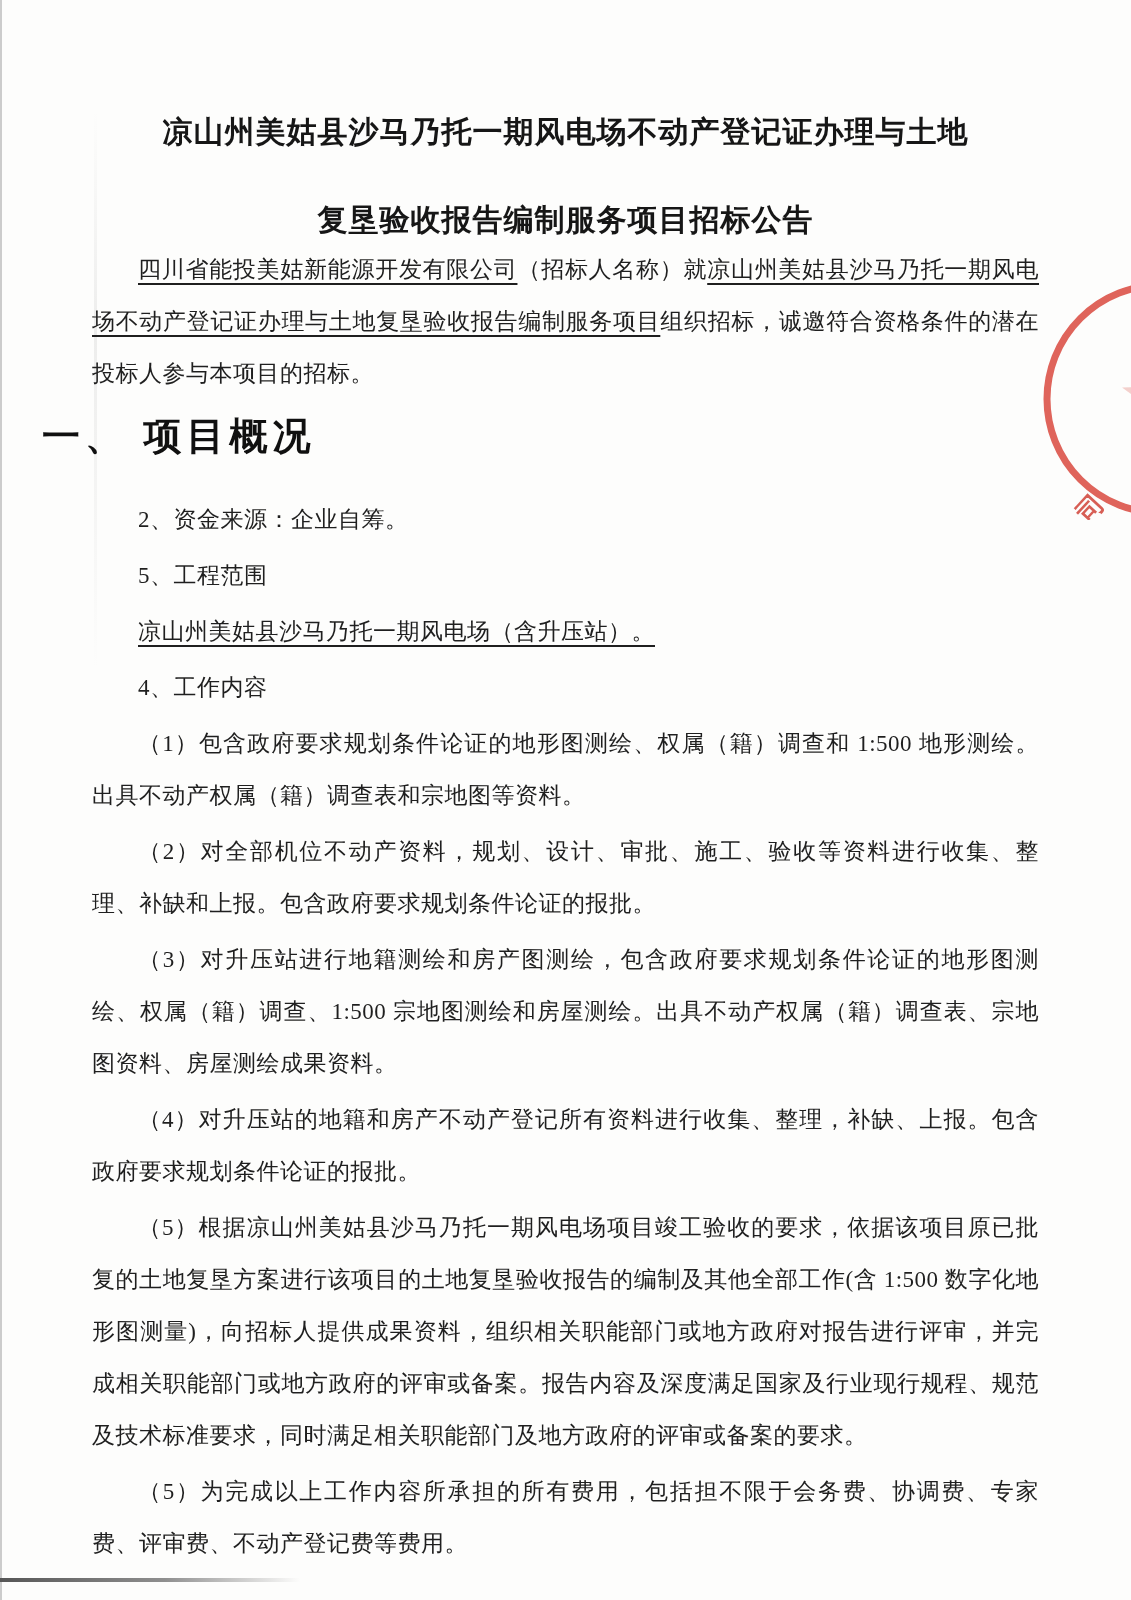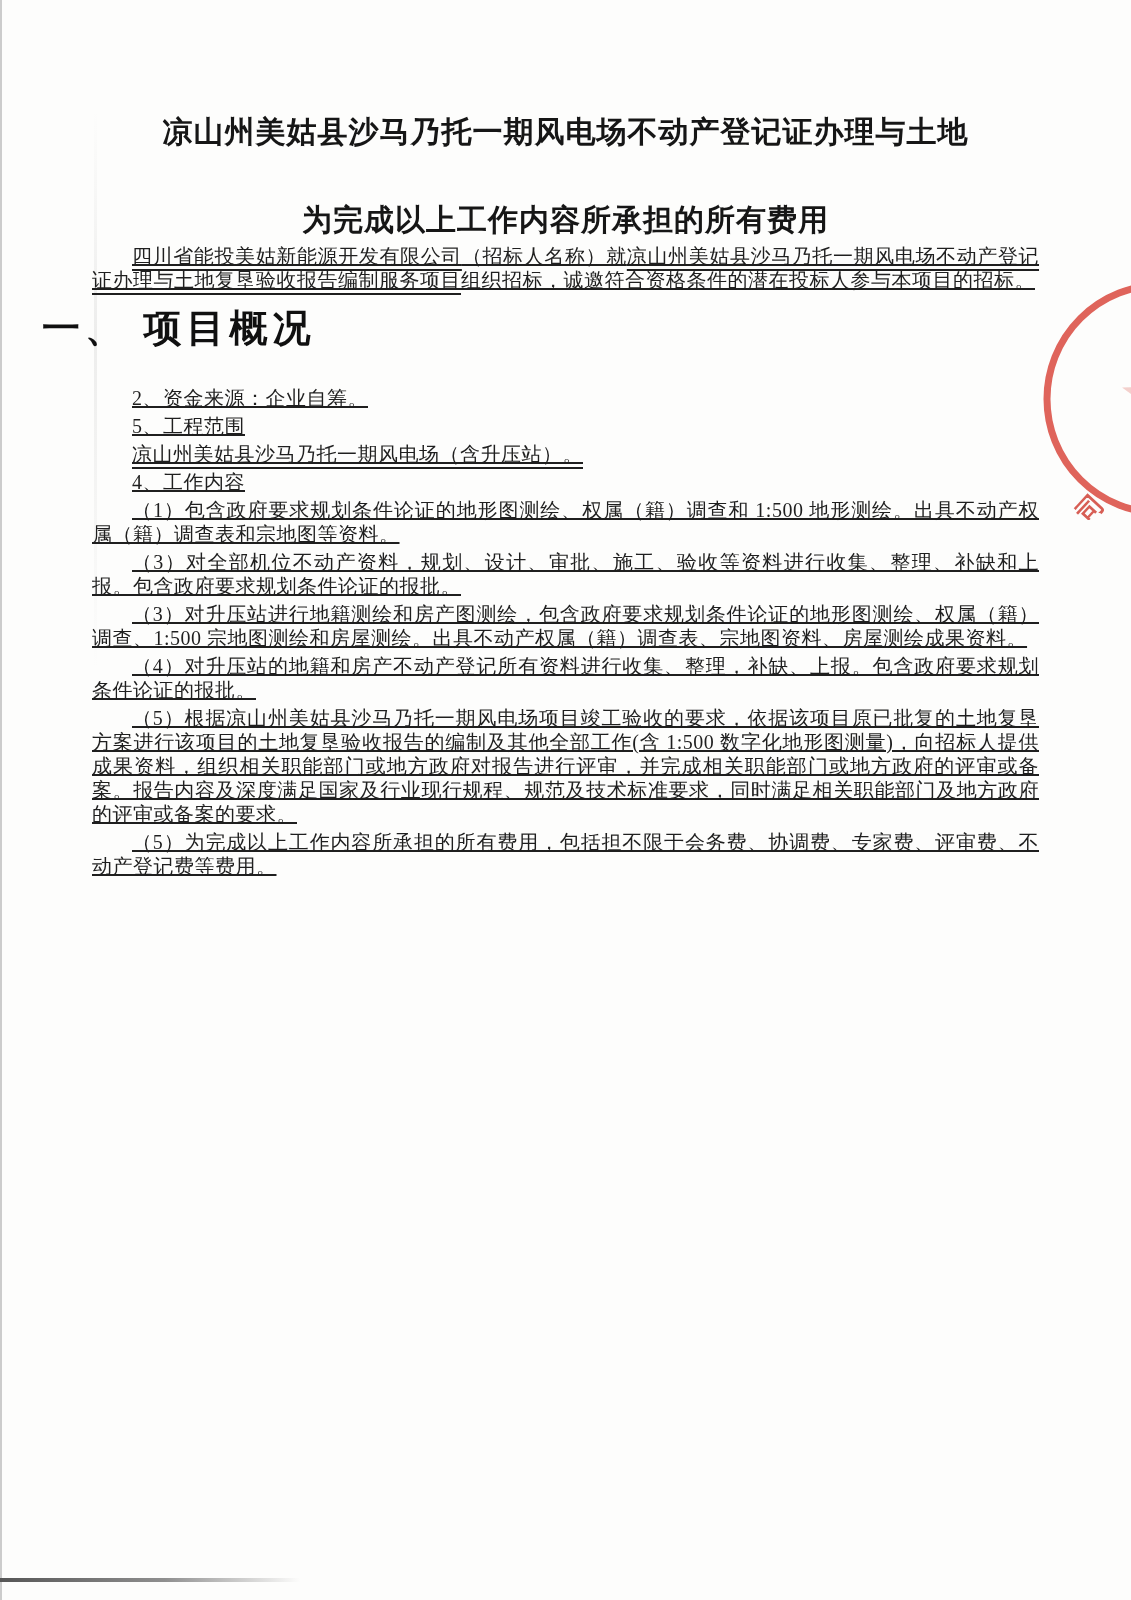--- a/index.html
+++ b/index.html
@@ -25,53 +25,53 @@
   .title-line{line-height:48px;}
   .title-line + .title-line{margin-top:40px;}
   .intro{margin-top:36px;}
   .section-heading{
     margin:10px 0 32px -50px;
     font-family:"Liberation Sans","DejaVu Sans",sans-serif;
     font-weight:900;font-size:38px;letter-spacing:5px;color:#101010;line-height:52px;
   }
   p.body-par{
     margin:0 0 4px 0;
-    font-size:20px;line-height:24px;letter-spacing:.5px;
-    text-align:justify;text-indent:2em;text-decoration:underline;
+    font-size:23px;line-height:52px;letter-spacing:.5px;
+    text-align:justify;text-indent:2em;
   }
   p.no-bottom{margin-bottom:0;}
   .u{text-decoration:underline;text-underline-offset:6px;text-decoration-thickness:1.5px;}
   
   .seal{position:absolute;left:1040px;top:278px;width:242px;height:242px;opacity:.92;}
 </style>
 </head>
 <body>
 
 <div class="page">
 
   <div class="edge-left"></div>
   <div class="smudge"></div>
 
   <div class="content">
 
     <div class="title">
       <div class="title-line">凉山州美姑县沙马乃托一期风电场不动产登记证办理与土地</div>
-      <div class="title-line">为完成以上工作内容所承担的所有费用</div>
+      <div class="title-line">复垦验收报告编制服务项目招标公告</div>
     </div>
 
     <p class="body-par intro"><span class="u">四川省能投美姑新能源开发有限公司</span><span>（招标人名称）就</span><span class="u">凉山州美姑县沙马乃托一期风电场不动产登记证办理与土地复垦验收报告编制服务项目</span><span>组织招标，诚邀符合资格条件的潜在投标人参与本项目的招标。</span></p>
 
     <div class="section-heading">一、 项目概况</div>
 
     <p class="body-par"><span>2、资金来源：企业自筹。</span></p>
     <p class="body-par"><span>5、工程范围</span></p>
     <p class="body-par"><span class="u">凉山州美姑县沙马乃托一期风电场（含升压站）。</span></p>
     <p class="body-par"><span>4、工作内容</span></p>
     <p class="body-par"><span>（1）包含政府要求规划条件论证的地形图测绘、权属（籍）调查和 1:500 地形测绘。出具不动产权属（籍）调查表和宗地图等资料。</span></p>
-    <p class="body-par"><span>（3）对全部机位不动产资料，规划、设计、审批、施工、验收等资料进行收集、整理、补缺和上报。包含政府要求规划条件论证的报批。</span></p>
+    <p class="body-par"><span>（2）对全部机位不动产资料，规划、设计、审批、施工、验收等资料进行收集、整理、补缺和上报。包含政府要求规划条件论证的报批。</span></p>
     <p class="body-par"><span>（3）对升压站进行地籍测绘和房产图测绘，包含政府要求规划条件论证的地形图测绘、权属（籍）调查、1:500 宗地图测绘和房屋测绘。出具不动产权属（籍）调查表、宗地图资料、房屋测绘成果资料。</span></p>
     <p class="body-par"><span>（4）对升压站的地籍和房产不动产登记所有资料进行收集、整理，补缺、上报。包含政府要求规划条件论证的报批。</span></p>
     <p class="body-par"><span>（5）根据凉山州美姑县沙马乃托一期风电场项目竣工验收的要求，依据该项目原已批复的土地复垦方案进行该项目的土地复垦验收报告的编制及其他全部工作(含 1:500 数字化地形图测量)，向招标人提供成果资料，组织相关职能部门或地方政府对报告进行评审，并完成相关职能部门或地方政府的评审或备案。报告内容及深度满足国家及行业现行规程、规范及技术标准要求，同时满足相关职能部门及地方政府的评审或备案的要求。</span></p>
     <p class="body-par no-bottom"><span>（5）为完成以上工作内容所承担的所有费用，包括担不限于会务费、协调费、专家费、评审费、不动产登记费等费用。</span></p>
   </div>
 
   <svg class="seal" viewBox="0 0 242 242" xmlns="http://www.w3.org/2000/svg">
     <defs>
       <path id="sealTextPath" d="M 121 207 A 86 86 0 1 1 120.9 207" fill="none"></path>
     </defs>

